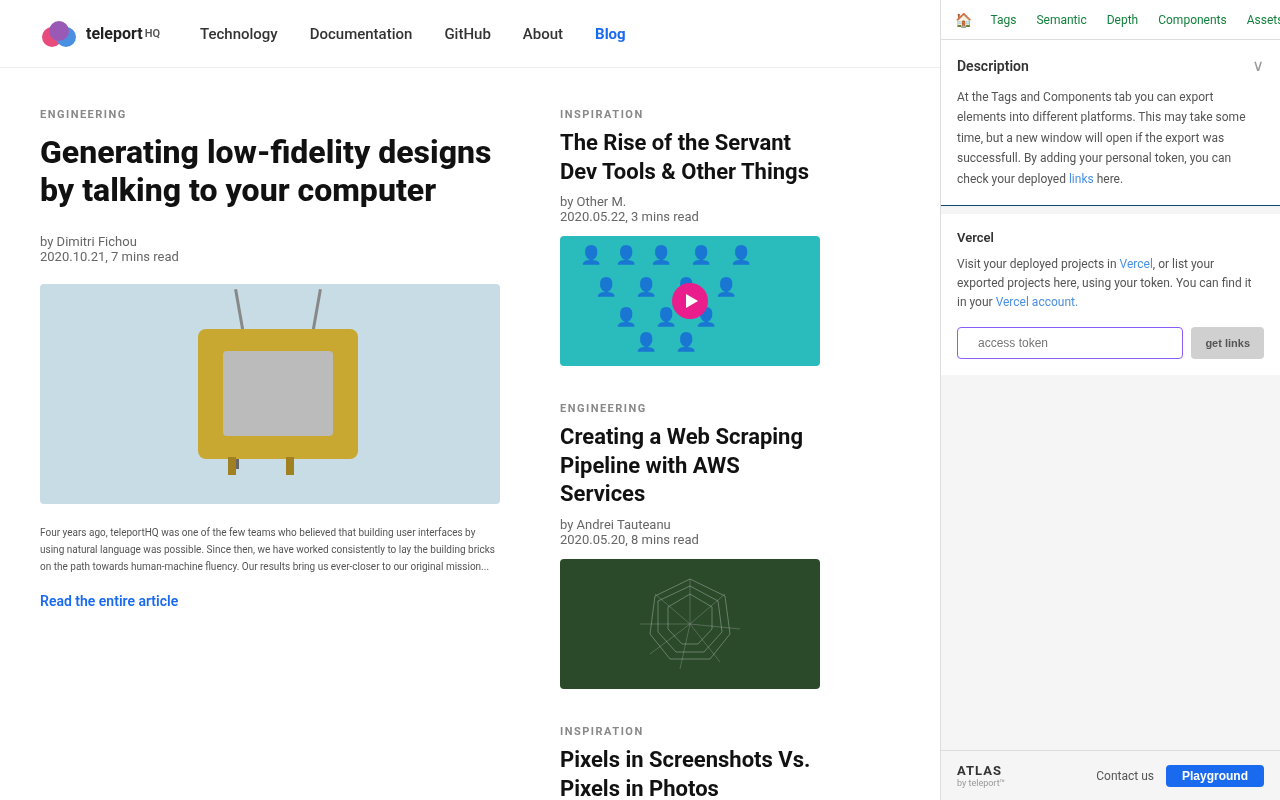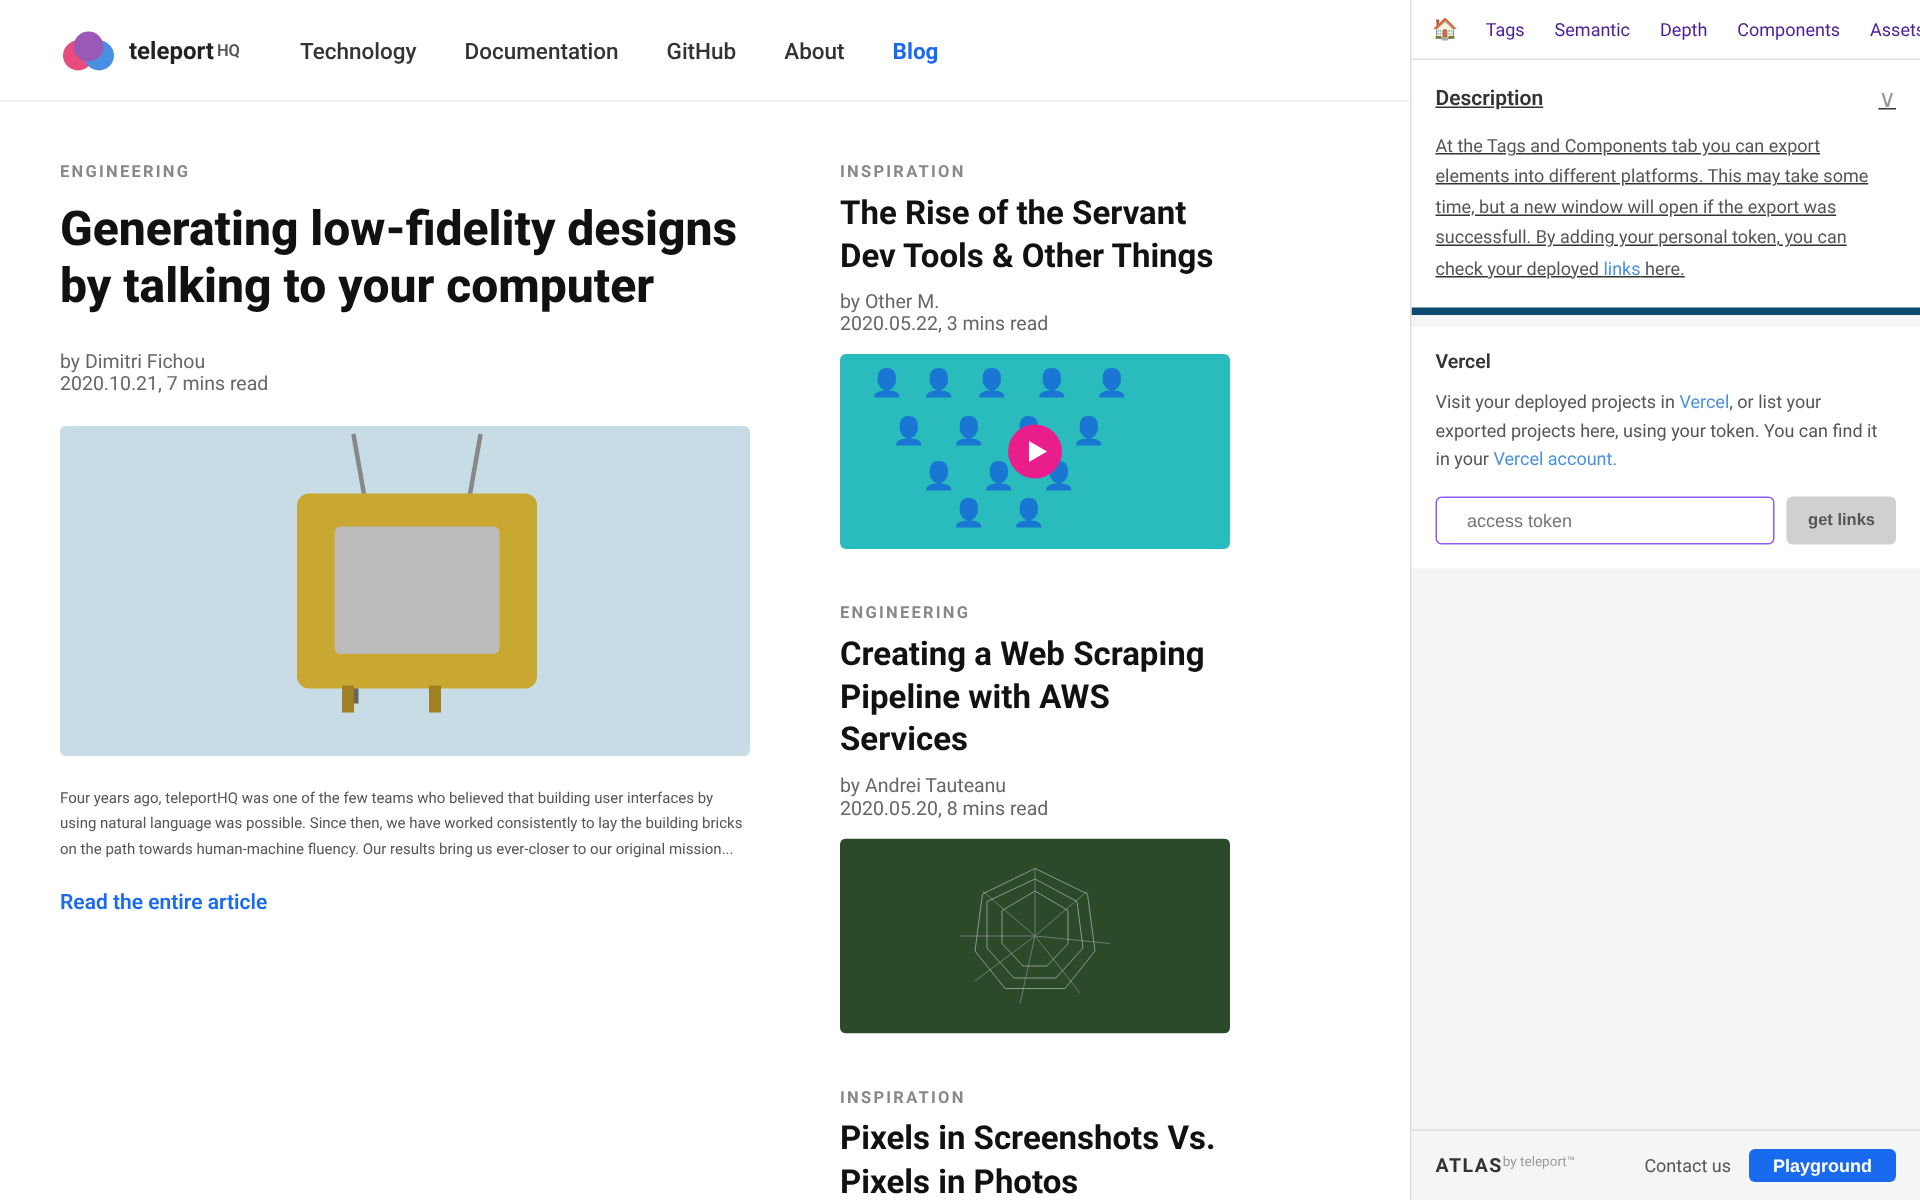--- a/index.html
+++ b/index.html
@@ -297,43 +297,42 @@
       display: flex;
       align-items: center;
       background: #fff;
       border-bottom: 1px solid #ddd;
       padding: 0 8px;
       height: 40px;
       gap: 4px;
     }
     .panel-tab {
       font-size: 12px;
-      color: #4c1d95;
+      color: #15803d;
       padding: 4px 8px;
       cursor: pointer;
       border-radius: 4px;
     }
     .panel-tab-icon {
       font-size: 14px;
       color: #777;
       padding: 4px 6px;
       cursor: pointer;
     }
 
     .panel-body {
       flex: 1;
       overflow-y: auto;
       padding: 0;
     }
 
     .description-section {
       background: #fff;
       padding: 16px;
-      border-bottom: 5px solid #0c4a6e;
-      text-decoration: underline;
+      border-bottom: 1px solid #0c4a6e;
     }
 
     .description-header {
       display: flex;
       align-items: center;
       justify-content: space-between;
       margin-bottom: 12px;
     }
     .description-title {
       font-size: 14px;
@@ -406,21 +405,21 @@
     .panel-footer {
       padding: 12px 16px;
       background: #f5f5f5;
       border-top: 1px solid #ddd;
       display: flex;
       align-items: center;
       justify-content: space-between;
     }
     .atlas-brand {
       display: flex;
-      flex-direction: row;
+      flex-direction: column;
     }
     .atlas-brand-name {
       font-size: 13px;
       font-weight: 700;
       color: #333;
       text-transform: uppercase;
       letter-spacing: 1px;
     }
     .atlas-brand-sub {
       font-size: 9px;

